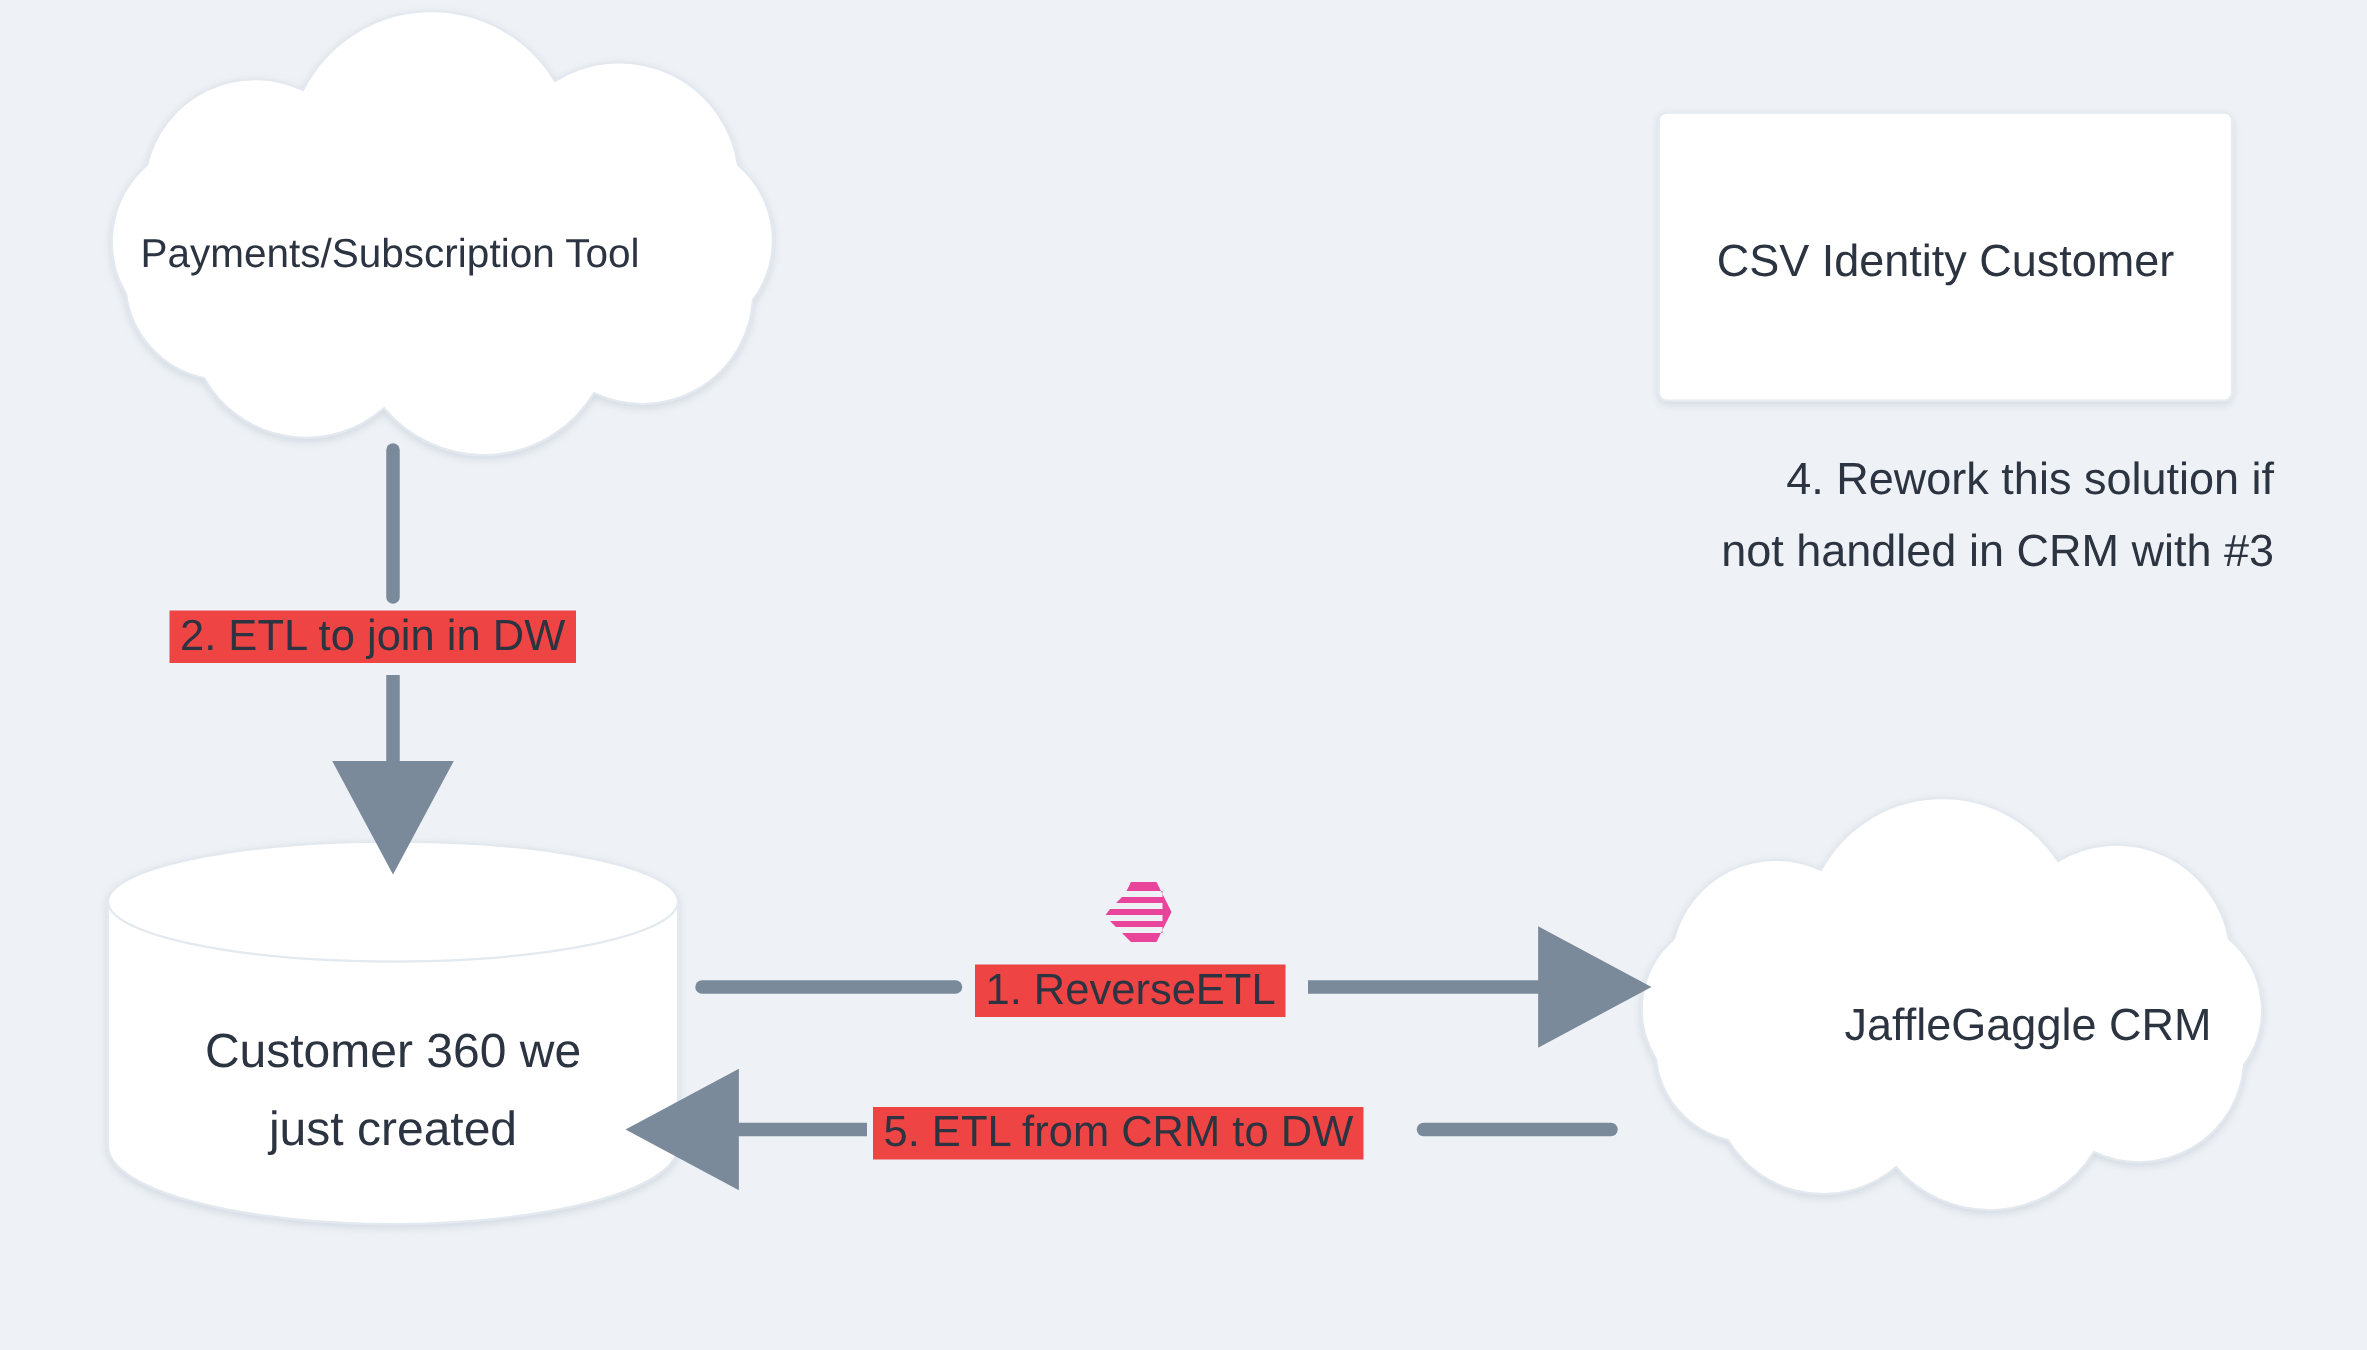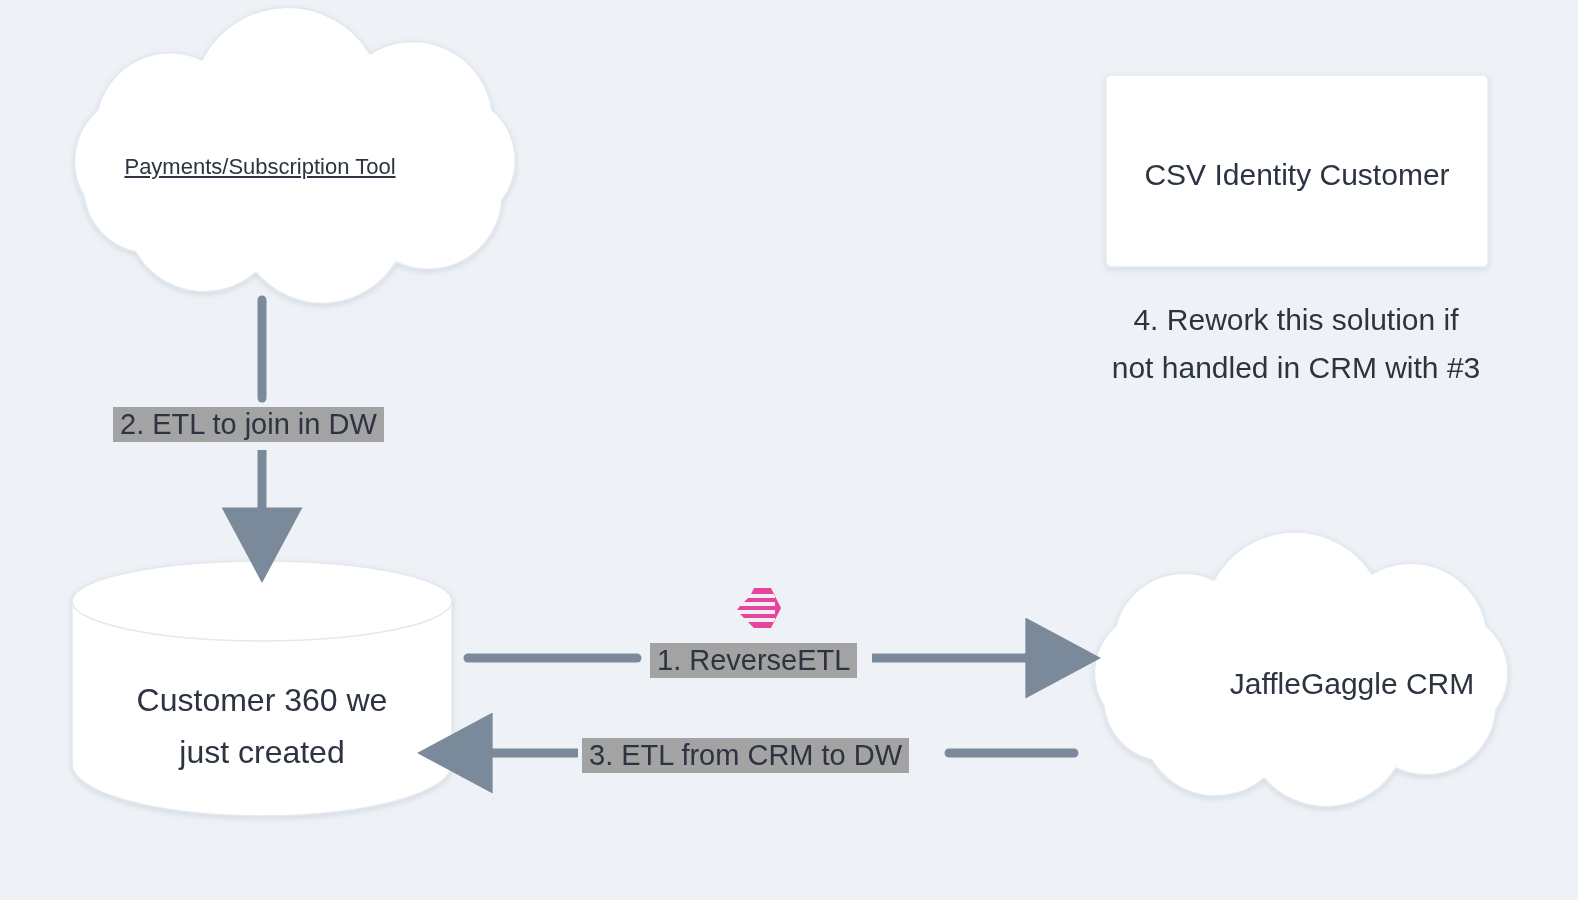--- a/index.html
+++ b/index.html
@@ -28,39 +28,38 @@
     line-height: 1.32;
     pointer-events: none;
     white-space: pre-line;
   }
 
   
   #cloud-payments-label {
     left: 10px;
     top: 152px;
     width: 500px;
-    font-size: 22px;
-    text-decoration: underline;
+    font-size: 27px;
   }
 
   
   #box-csv-label {
     left: 1106px;
     top: 155px;
     width: 382px;
     font-size: 30px;
   }
 
   
   #annotation-rework {
     left: 1076px;
     top: 296px;
     width: 440px;
     font-size: 30px;
-    text-align: center;
+    text-align: right;
     line-height: 1.6;
   }
 
   
   #cylinder-c360-label {
     left: 72px;
     top: 675px;
     width: 380px;
     font-size: 32px;
     line-height: 1.62;
@@ -72,21 +71,21 @@
     top: 664px;
     width: 450px;
     font-size: 30px;
   }
 
   
   .edge-label {
     position: absolute;
     color: #2b3440;
     font-size: 29px;
-    background: #a3a3a3;
+    background: #ef4444;
     padding: 0 7px;
     white-space: nowrap;
     line-height: 1.2;
   }
   #edge-label-etl-join {
     left: 113px;
     top: 407px;
   }
   #edge-label-reverse-etl {
     left: 637px;
@@ -197,13 +196,13 @@
 
 <div class="node-label" id="cloud-crm-label">JaffleGaggle CRM</div>
 
 <div class="node-label" id="annotation-rework">4. Rework this solution if
 not handled in CRM with #3</div>
 
 <div class="edge-label" id="edge-label-etl-join">2. ETL to join in DW</div>
 
 <div class="edge-label" id="edge-label-reverse-etl">1. ReverseETL</div>
 
-<div class="edge-label" id="edge-label-etl-crm-dw">3. ETL from CRM to DW</div>
+<div class="edge-label" id="edge-label-etl-crm-dw">5. ETL from CRM to DW</div>
 
 </body></html>

